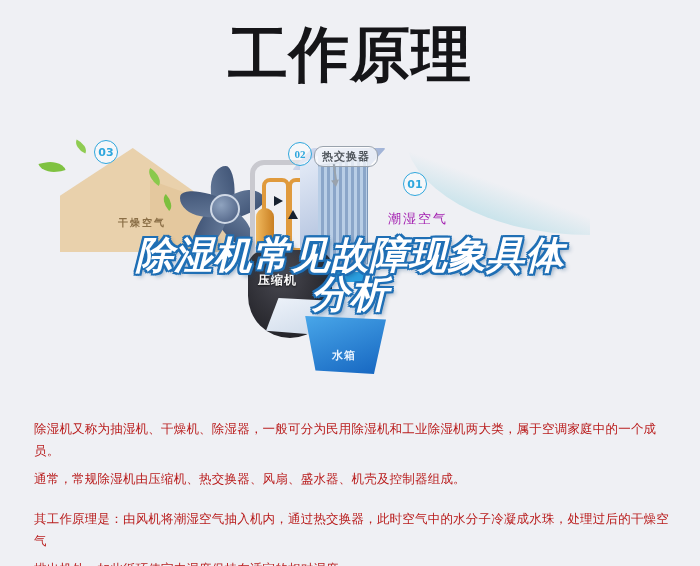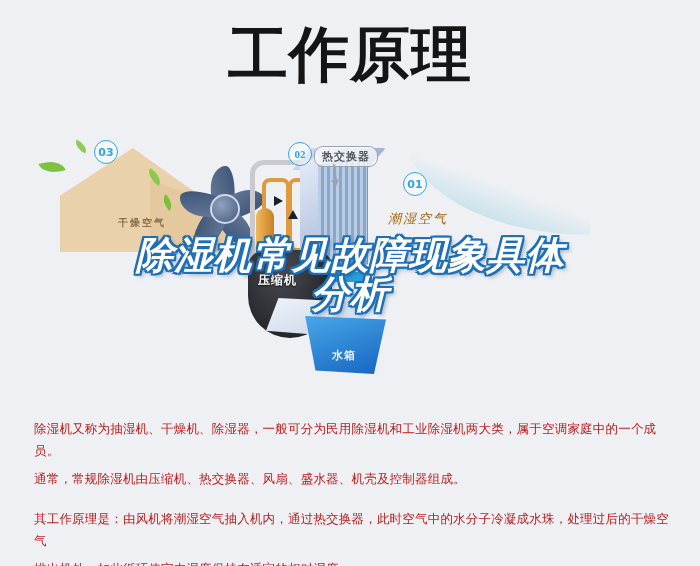--- a/index.html
+++ b/index.html
@@ -165,21 +165,21 @@
   .badge{
     position:absolute;width:22px;height:22px;border-radius:50%;
     border:1.8px solid #2fa7dd;color:#2fa7dd;font-size:11px;font-weight:700;
     display:flex;align-items:center;justify-content:center;letter-spacing:0;
     background:rgba(255,255,255,.45);
   }
   .badge.b-03{left:94px;top:20px;}
   .badge.b-02{left:288px;top:22px;font-family:Liberation Serif, serif;}
   .badge.b-01{left:376px;top:52px;margin-left:27px;}
   .wet-label{
-    position:absolute;left:388px;top:90px;font-size:13px;color:#a16207;letter-spacing:2px;font-style:italic;
+    position:absolute;left:388px;top:90px;font-size:13px;color:#a21caf;letter-spacing:2px;
   }
 
   
   .watermark{
     position:absolute;left:0;top:236px;width:700px;text-align:center;
     pointer-events:none;
   }
   .wm-line{
     font-size:38px;font-weight:800;font-style:italic;color:#ffffff;
     letter-spacing:1px;line-height:1.02;

